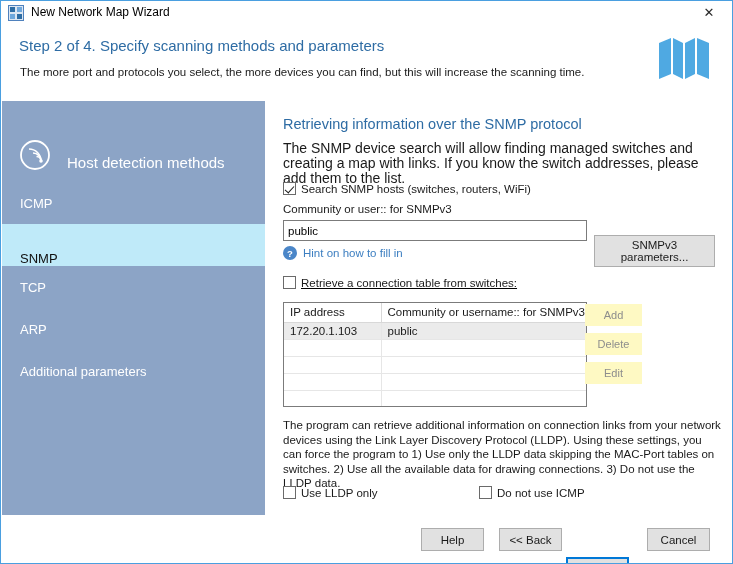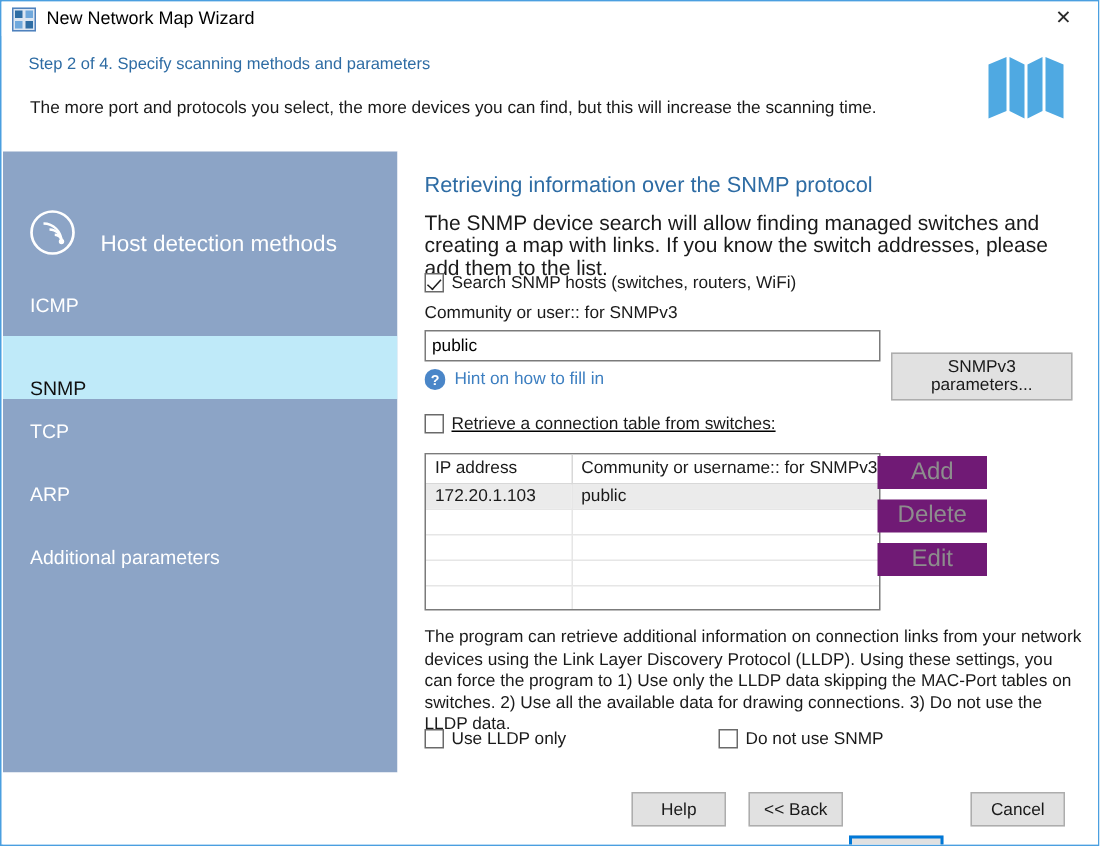--- a/index.html
+++ b/index.html
@@ -74,21 +74,21 @@
   
   #header {
     position: absolute;
     left: 1px; top: 23px;
     width: 731px; height: 77px;
     background: #ffffff;
   }
   #header-title {
     position: absolute;
     left: 17px; top: 13px;
-    font-size: 11px;
+    font-size: 15px;
     color: #2e6ca4;
     white-space: nowrap;
   }
   #header-sub {
     position: absolute;
     left: 18px; top: 42px;
     font-size: 11.5px;
     color: #1a1a1a;
     white-space: nowrap;
   }
@@ -285,25 +285,25 @@
     white-space: nowrap;
     overflow: hidden;
   }
   #table-wrap td:last-child { border-right: none; }
   #table-wrap tr.filled td { background: #ebebeb; }
   .col-ip { width: 97px; }
 
   .side-btn {
     position: absolute;
     left: 320px;
-    width: 73px; height: 22px;
-    background: #701a75;
+    width: 57px; height: 22px;
+    background: #fef9c3;
     border: none;
     font-family: "Liberation Sans", sans-serif;
-    font-size: 16px;
+    font-size: 11px;
     color: #8d8d8d;
     cursor: default;
   }
 
   #lldp-desc {
     position: absolute;
     left: 18px; top: 317px;
     width: 440px;
     font-size: 11.5px;
     color: #1a1a1a;
@@ -462,21 +462,21 @@
 
     <div id="lldp-desc">The program can retrieve additional information on connection links from your network devices using the Link Layer Discovery Protocol (LLDP). Using these settings, you can force the program to 1) Use only the LLDP data skipping the MAC-Port tables on switches. 2) Use all the available data for drawing connections. 3) Do not use the LLDP data.</div>
 
     <div class="cbrow" style="left:18px; top:385px;">
       <span class="cbox"></span>
       <span class="cblabel">Use LLDP only</span>
     </div>
 
     <div class="cbrow" style="left:214px; top:385px;">
       <span class="cbox"></span>
-      <span class="cblabel">Do not use SNMP</span>
+      <span class="cblabel">Do not use ICMP</span>
     </div>
 
   </div>
 
   <div id="footer">
     <button class="foot-btn" style="left:419px;">Help</button>
     <button class="foot-btn" style="left:497px;">&lt;&lt; Back</button>
     <button class="foot-btn primary" style="left:564px;">Next &gt;&gt;</button>
     <button class="foot-btn" style="left:645px;">Cancel</button>
   </div>

